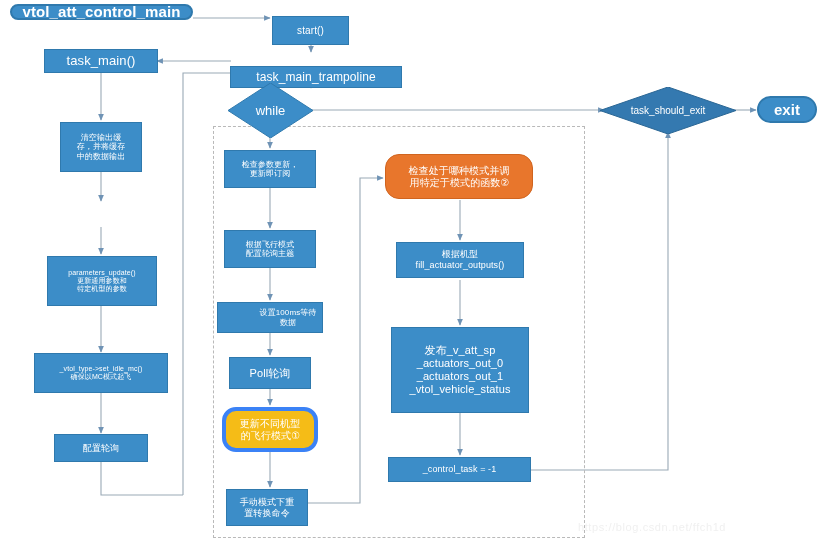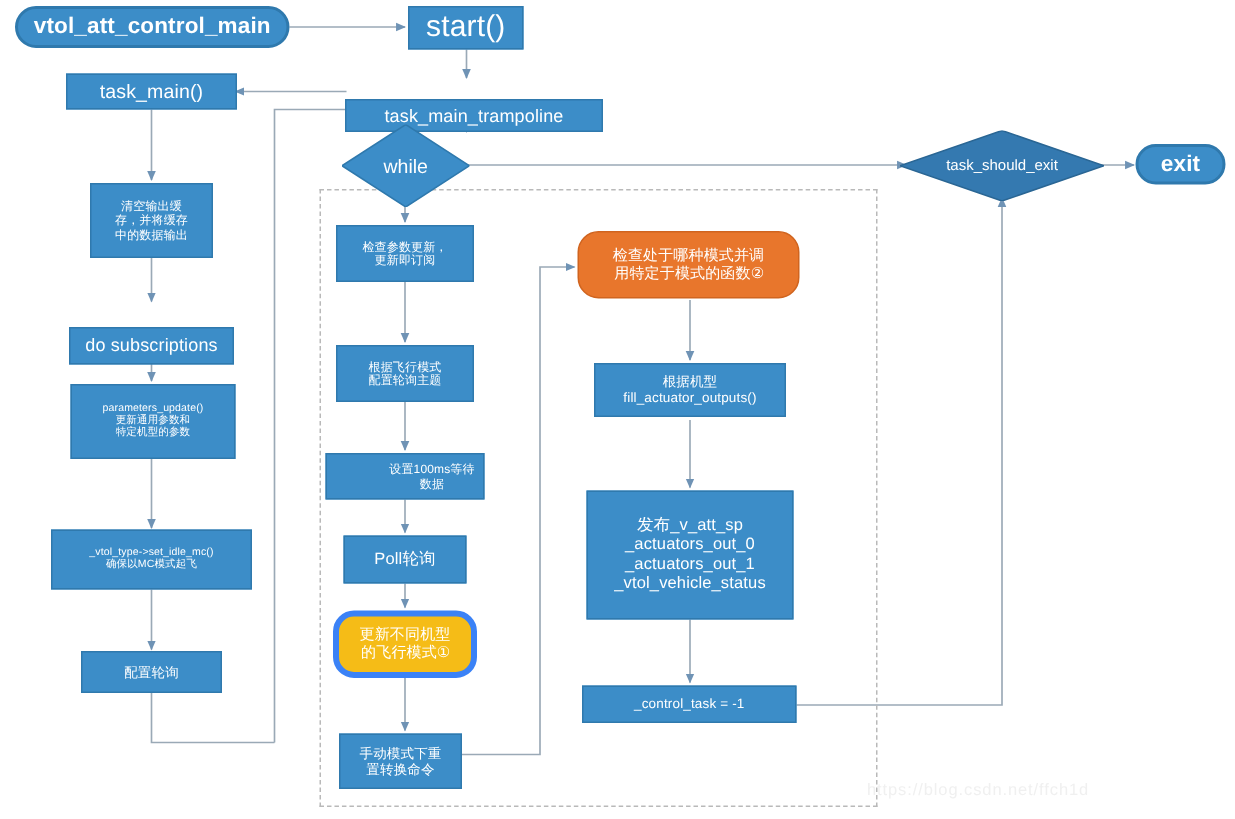--- a/index.html
+++ b/index.html
@@ -97,21 +97,21 @@
     white-space: nowrap;
   }
   .fs7  { font-size: 7px; }
   .fs8  { font-size: 8px; }
   .fs9  { font-size: 9px; }
   .fs10 { font-size: 10px; }
   .fs11 { font-size: 11px; }
   .fs12 { font-size: 12px; margin-top: 16px; }
   .fs13 { font-size: 13px; }
   .fs15 { font-size: 15px; }
-  .fs16 { font-size: 20px; }
+  .fs16 { font-size: 10px; margin-top: 12px; }
 </style>
 </head>
 <body>
 
 <div id="canvas">
 
   <div class="dashed-box" style="left:213px; top:126px; width:370px; height:410px;"></div>
 
   <svg id="wires" viewBox="0 0 823 546">
     <defs>
@@ -157,21 +157,21 @@
       <path d="M460,413 L460,455"></path>
 
       <path d="M531,470 L668,470 L668,132"></path>
 
       <path d="M304,110 L604,110"></path>
 
       <path d="M732,110 L756,110"></path>
     </g>
   </svg>
 
-  <div class="node n-term fs15" style="left:10px; top:4px; width:183px; height:28px;">vtol_att_control_main</div>
+  <div class="node n-term fs15" style="left:10px; top:4px; width:183px; height:16px;">vtol_att_control_main</div>
 
   <div class="node n-blue fs16" style="left:272px; top:4px; width:77px; height:29px;">start()</div>
 
   <div class="node n-blue fs13" style="left:44px; top:49px; width:114px; height:24px;">task_main()</div>
 
   <div class="node n-blue fs12" style="left:230px; top:50px; width:172px; height:22px;">task_main_trampoline</div>
 
   <div class="diamond" style="left:228px; top:83px; width:85px; height:55px;">
     <svg class="dshape" viewBox="0 0 85 55" preserveAspectRatio="none">
       <polygon points="42.5,0 85,27.5 42.5,55 0,27.5" fill="#3c8dc8" stroke="#2f79ad" stroke-width="1"></polygon>
@@ -185,21 +185,20 @@
     </svg>
     <div class="dlabel fs10">task_should_exit</div>
   </div>
 
   <div class="node n-term fs15" style="left:757px; top:96px; width:60px; height:27px;">exit</div>
 
   <div class="node n-blue fs8" style="left:60px; top:122px; width:82px; height:50px;">清空输出缓
 存，并将缓存
 中的数据输出</div>
 
-  <div class="node n-blue fs12" style="left:46px; top:202px; width:110px; height:25px;">do subscriptions</div>
 
   <div class="node n-blue fs7" style="left:47px; top:256px; width:110px; height:50px;">parameters_update()
 更新通用参数和
 特定机型的参数</div>
 
   <div class="node n-blue fs7" style="left:34px; top:353px; width:134px; height:40px;">_vtol_type-&gt;set_idle_mc()
 确保以MC模式起飞</div>
 
   <div class="node n-blue fs9" style="left:54px; top:434px; width:94px; height:28px;">配置轮询</div>
 

